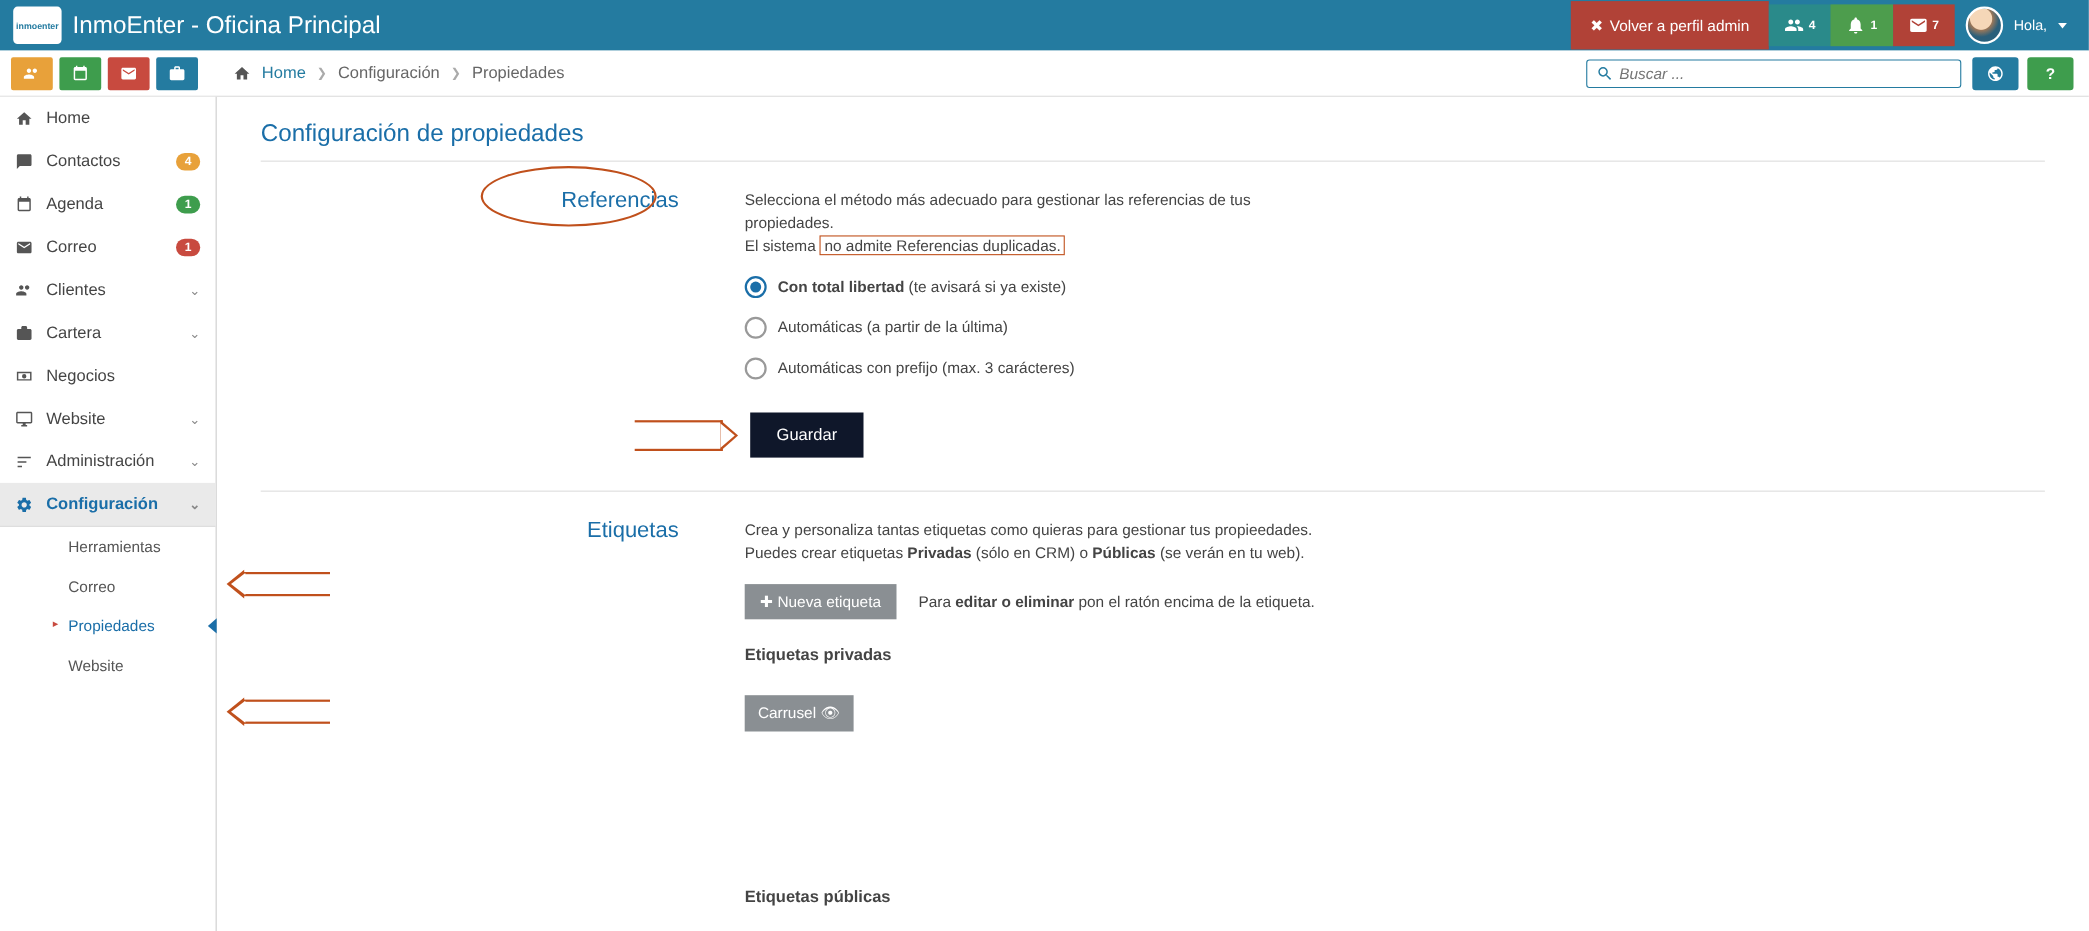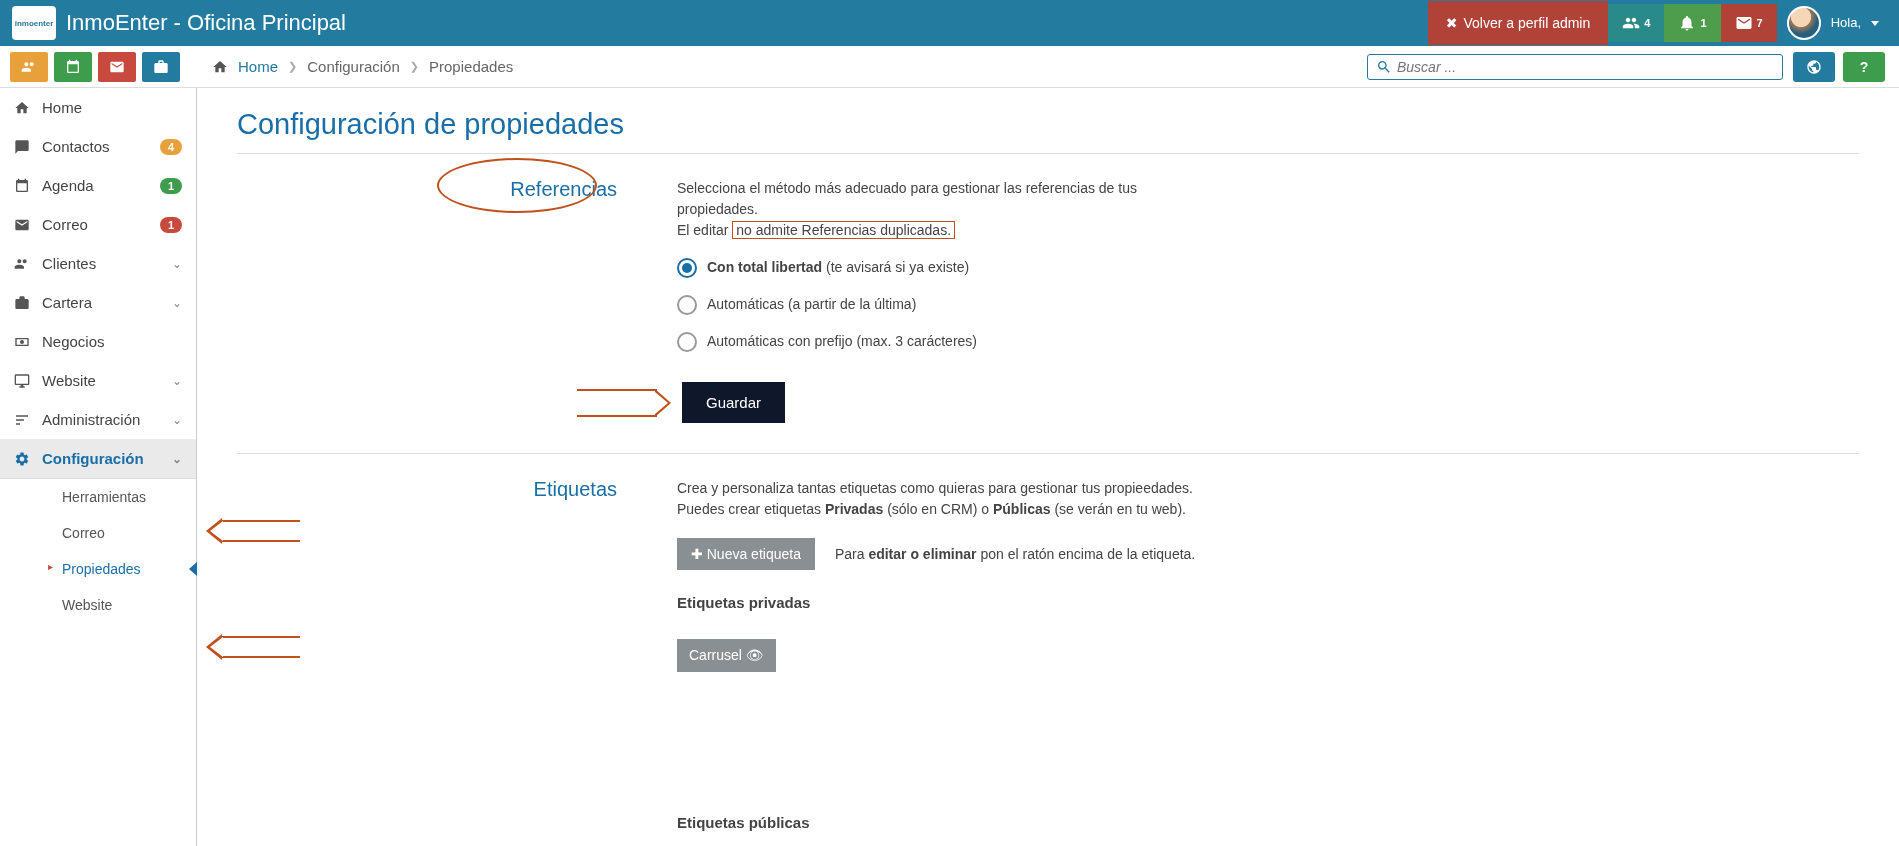--- a/index.html
+++ b/index.html
@@ -27,21 +27,21 @@
 .qbtn.orange { background: #e8a13a; }
 .qbtn.green { background: #3e9d4d; }
 .qbtn.red { background: #c84a3f; }
 .qbtn.blue { background: #247ba0; }
 
 .breadcrumb { display: flex; align-items: center; gap: 10px; padding-left: 22px; color: #666; font-size: 15px; }
 .breadcrumb a { color: #247ba0; text-decoration: none; }
 .bc-sep { color: #aaa; font-size: 11px; }
 .bc-home-icon { color: #555; }
 
-.search-box { margin-left: auto; display: flex; align-items: center; border: 1px solid #247ba0; border-radius: 3px; padding: 4px 8px; width: 416px; margin-right: 10px; }
+.search-box { margin-left: auto; display: flex; align-items: center; border: 1px solid #247ba0; border-radius: 3px; padding: 4px 8px; width: 341px; margin-right: 10px; }
 .search-box input { border: none; outline: none; font-size: 14px; flex: 1; font-style: italic; color: #999; }
 .search-icon { color: #247ba0; margin-right: 5px; }
 .globe-btn { width: 42px; height: 30px; background: #247ba0; color: #fff; border-radius: 3px; display: flex; align-items: center; justify-content: center; margin-right: 8px; }
 .help-btn { width: 42px; height: 30px; background: #3e9d4d; color: #fff; border-radius: 3px; display: flex; align-items: center; justify-content: center; margin-right: 14px; font-weight: bold; }
 
 
 .layout { display: flex; }
 
 
 .sidebar { width: 197px; background: #fff; border-right: 1px solid #ccc; min-height: calc(100vh - 88px); }
@@ -56,21 +56,21 @@
 .chev { color: #888; font-size: 12px; }
 .side-item.conf { color: #1a6ea8; font-weight: 600; }
 .side-item.conf .side-icon { color: #1a6ea8; }
 .subitem { padding: 10px 10px 10px 40px; font-size: 14px; color: #555; cursor: pointer; border-left: 2px solid transparent; margin-left:20px; }
 .subitem.active { color: #1a6ea8; position: relative; }
 .subitem.active::before { content: '▸'; position: absolute; left: 26px; color: #c84a3f; font-size: 10px; }
 .subitem.active::after { content: ''; position: absolute; right: -1px; top: 50%; transform: translateY(-50%); border-right: 8px solid #1a6ea8; border-top: 7px solid transparent; border-bottom: 7px solid transparent; }
 
 
 .main { flex: 1; padding: 20px 40px; }
-.page-title { color: #1a6ea8; font-size: 29px; font-weight: 400; margin-bottom: 12px; }
+.page-title { color: #1a6ea8; font-size: 22px; font-weight: 400; margin-bottom: 12px; }
 .hr { border: none; border-top: 1px solid #ddd; margin-bottom: 24px; }
 
 .section { display: flex; gap: 60px; margin-bottom: 30px; }
 .section-label { width: 380px; text-align: right; position: relative; }
 .section-label h3 { color: #1a6ea8; font-size: 20px; font-weight: 400; display: inline-block; }
 .ellipse-annot { border: 2px solid #c0501c; border-radius: 50%; position: absolute; right: 20px; top: -20px; width: 160px; height: 55px; }
 .section-body { flex: 1; max-width: 540px; color: #444; line-height: 1.5; }
 .highlight-box { border: 1px solid #c0501c; padding: 0px 3px; }
 .radio-group { margin-top: 16px; }
 .radio-row { display: flex; align-items: center; gap: 10px; margin-bottom: 16px; cursor: pointer; text-align: right; }
@@ -270,21 +270,21 @@
     <hr class="hr">
 
     <div class="section">
       <div class="section-label">
         <div class="ellipse-annot"></div>
         <h3>Referencias</h3>
       </div>
       <div class="section-body">
         <p>Selecciona el método más adecuado para gestionar las referencias de tus propiedades.</p>
         <p>
-          <span>El editar </span><span class="highlight-box">no admite Referencias duplicadas.</span>
+          <span>El sistema </span><span class="highlight-box">no admite Referencias duplicadas.</span>
         </p>
         <div class="radio-group">
           <div class="radio-row">
             <div class="radio selected"></div>
             <span class="radio-label"><strong>Con total libertad</strong><span> (te avisará si ya existe)</span></span>
           </div>
           <div class="radio-row">
             <div class="radio"></div>
             <span class="radio-label">Automáticas (a partir de la última)</span>
           </div>

